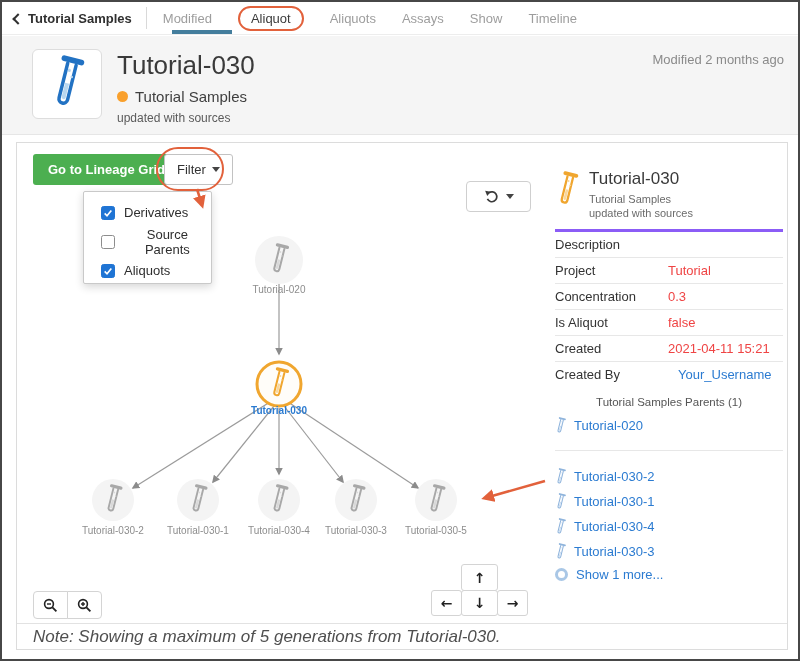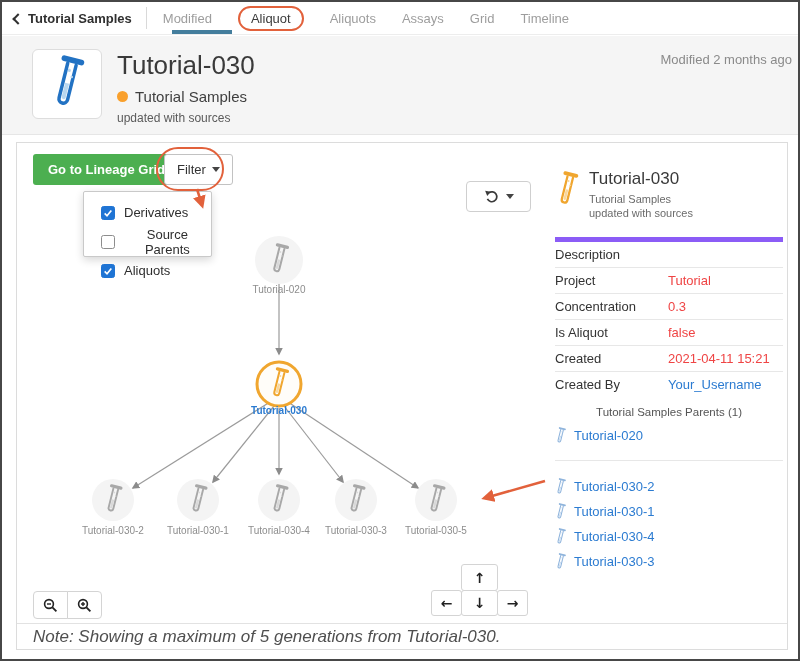--- a/index.html
+++ b/index.html
@@ -27,41 +27,41 @@
   #headband { position:absolute; left:0; top:34px; width:100%; height:99px;
     background:#f5f5f5; border-bottom:1px solid #e6e6e6; }
   #icon-card { position:absolute; left:30px; top:13px; width:70px; height:70px;
     background:#fff; border:1px solid #ddd; border-radius:6px;
     display:flex; align-items:center; justify-content:center; }
   #page-title { position:absolute; left:115px; top:14px; font-size:26px; color:#3a3a3a; }
   #type-row { position:absolute; left:115px; top:52px; display:flex; align-items:center; gap:7px; }
   #type-dot { width:11px; height:11px; border-radius:50%; background:#f9a02c; }
   #type-label { font-size:15px; color:#3f3f3f; }
   #status-text { position:absolute; left:115px; top:75px; font-size:12px; color:#5a5a5a; }
-  #modified { position:absolute; right:6px; top:16px; font-size:13px; color:#8a8a8a; }
+  #modified { position:absolute; right:14px; top:16px; font-size:13px; color:#8a8a8a; }
 
   
   #panel { position:absolute; left:14px; top:140px; width:772px; height:508px;
     border:1px solid #dcdcdc; background:#fff; }
 
   .btn-green { position:absolute; left:16px; top:11px; height:31px; padding:0 15px;
     background:#4caf50; color:#fff; font-weight:bold; font-size:13px; border:none;
     border-radius:3px; display:flex; align-items:center; cursor:pointer;
     font-family:"Liberation Sans", sans-serif; }
   .btn-filter { position:absolute; left:147px; top:11px; height:31px; padding:0 12px;
     background:#fff; border:1px solid #c2c2c2; border-radius:3px; color:#333;
     font-size:13px; display:flex; align-items:center; gap:6px; cursor:pointer;
     font-family:"Liberation Sans", sans-serif; }
   .caret-down { width:0; height:0; border-left:4px solid transparent;
     border-right:4px solid transparent; border-top:5px solid #444; }
   #filter-annotation { position:absolute; left:139px; top:4px; width:68px; height:44px;
     border:2.5px solid #e2613b; border-radius:22px; pointer-events:none; z-index:40; }
 
   
-  #filter-menu { position:absolute; left:66px; top:48px; width:129px; height:66px;
+  #filter-menu { position:absolute; left:66px; top:48px; width:129px; height:93px;
     background:#fff; border:1px solid #c9c9c9; border-radius:2px;
     box-shadow:0 3px 8px rgba(0,0,0,.16); z-index:30; padding:9px 0 0 17px; }
   .fm-row { display:flex; align-items:center; gap:9px; height:23px; cursor:pointer; }
   .cb { width:14px; height:14px; border:1.5px solid #8d8d8d; border-radius:2.5px; background:#fff;
     display:flex; align-items:center; justify-content:center; }
   .cb.checked { background:#1f74d4; border-color:#1f74d4; }
   .fm-label { font-size:13px; color:#2e2e2e; }
 
   
   .btn-reset { position:absolute; left:449px; top:38px; width:65px; height:31px;
@@ -87,23 +87,23 @@
   
   #note-row { position:absolute; left:0; bottom:0; width:100%; height:26px;
     border-top:1px solid #e2e2e2; display:flex; align-items:center; padding-left:16px; }
   #note-text { font-size:17px; font-style:italic; color:#4f4f4f; }
 
   
   #details { position:absolute; left:538px; top:26px; width:228px; }
   #d-head { display:flex; gap:10px; }
   #d-title { font-size:17px; color:#3a3a3a; margin-bottom:3px; }
   .d-sub { font-size:11px; color:#6b6b6b; line-height:1.3; }
-  #d-table { margin-top:16px; border-top:5px solid #8b5cf6; }
+  #d-table { margin-top:8px; border-top:3px solid #8b5cf6; }
   .drow { display:flex; height:26px; align-items:center; border-bottom:1px solid #e7e7e7; }
-  .drow:last-child { border-bottom:none; }
+  .drow:last-child { border-bottom:none;gap:10px; }
   .dlabel { width:113px; font-size:13px; color:#333; }
   .dval { font-size:13px; color:#ef4444; }
   .dval.link { color:#2b7bd1; cursor:pointer; }
   .sec-heading { font-size:11.5px; color:#555; margin-bottom:8px; }
   .link-item { display:flex; align-items:center; gap:8px; margin-bottom:5px; }
   .link-text { font-size:13px; color:#2b7bd1; cursor:pointer; }
   .sec-divider { border-top:1px solid #e7e7e7; margin:14px 0 0 0; }
   .ring-icon { width:13px; height:13px; border:3px solid #a9c7e6; border-radius:50%; }
 
   
@@ -137,21 +137,21 @@
     <div class="back-link">
       <span class="chev"></span>
       <span>Tutorial Samples</span>
     </div>
     <div class="nav-divider"></div>
     <div class="tabs">
       <span class="tab">Modified</span>
       <span class="tab active">Aliquot</span>
       <span class="tab">Aliquots</span>
       <span class="tab">Assays</span>
-      <span class="tab">Grid</span>
+      <span class="tab">Show</span>
       <span class="tab">Timeline</span>
     </div>
     <div id="tab-underline"></div>
   </div>
 
   <div id="headband">
     <div id="icon-card">
       <svg width="52" height="62" viewBox="0 0 52 62">
         <g transform="translate(26,31) rotate(14)">
           <use href="#tube" x="-15" y="-29" width="30" height="58" style="--tube:#2272c3; --liquid:#b9d7ef;"></use>
@@ -381,20 +381,24 @@
           <span class="link-text">Tutorial-030-4</span>
         </div>
         <div class="link-item">
           <svg width="11" height="20" viewBox="0 0 11 20">
             <g transform="translate(5.5,10) rotate(14)">
                 <use href="#tube" x="-4.5" y="-9" width="9" height="18" style="--tube:#8fb4dc; --liquid:#c9ddf2;"></use>
               </g>
           </svg>
           <span class="link-text">Tutorial-030-3</span>
         </div>
+        <div class="link-item">
+          <span class="ring-icon"></span>
+          <span class="link-text">Show 1 more...</span>
+        </div>
       </div>
     </div>
 
     <div id="note-row">
       <span id="note-text">Note: Showing a maximum of 5 generations from Tutorial-030.</span>
     </div>
   </div>
 
   <svg id="annotations">
     <line x1="195" y1="187" x2="200" y2="203" stroke="#e2613b" stroke-width="2.6" marker-end="url(#orangehead)"></line>

